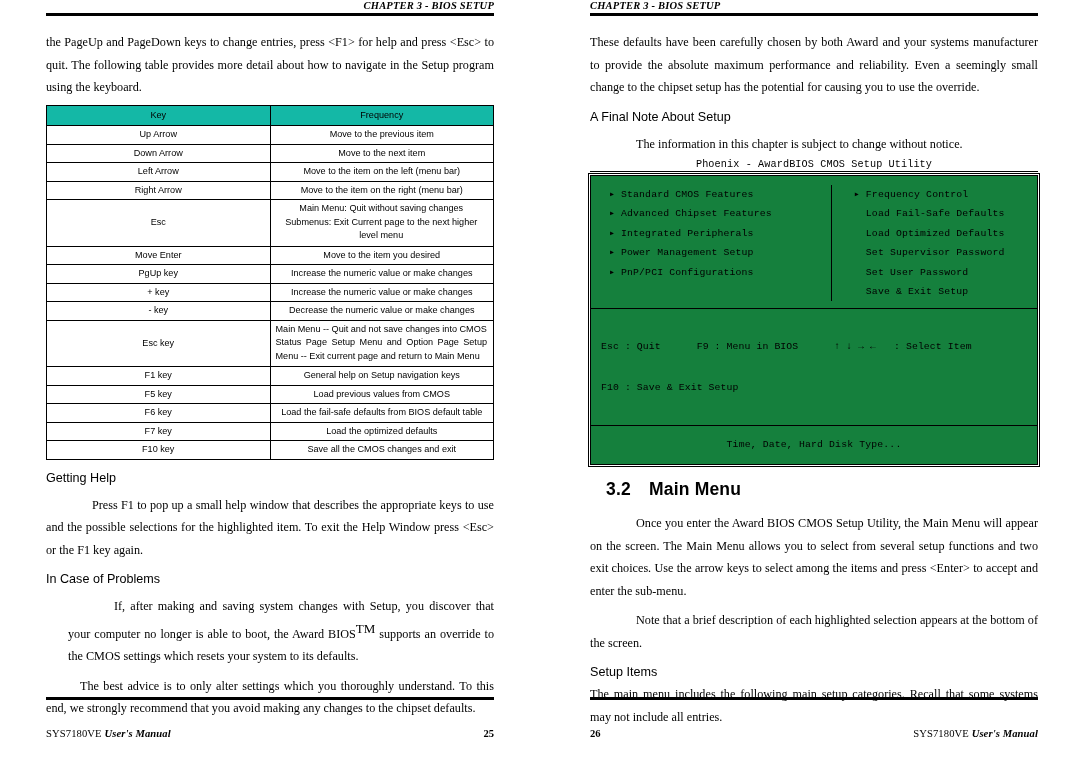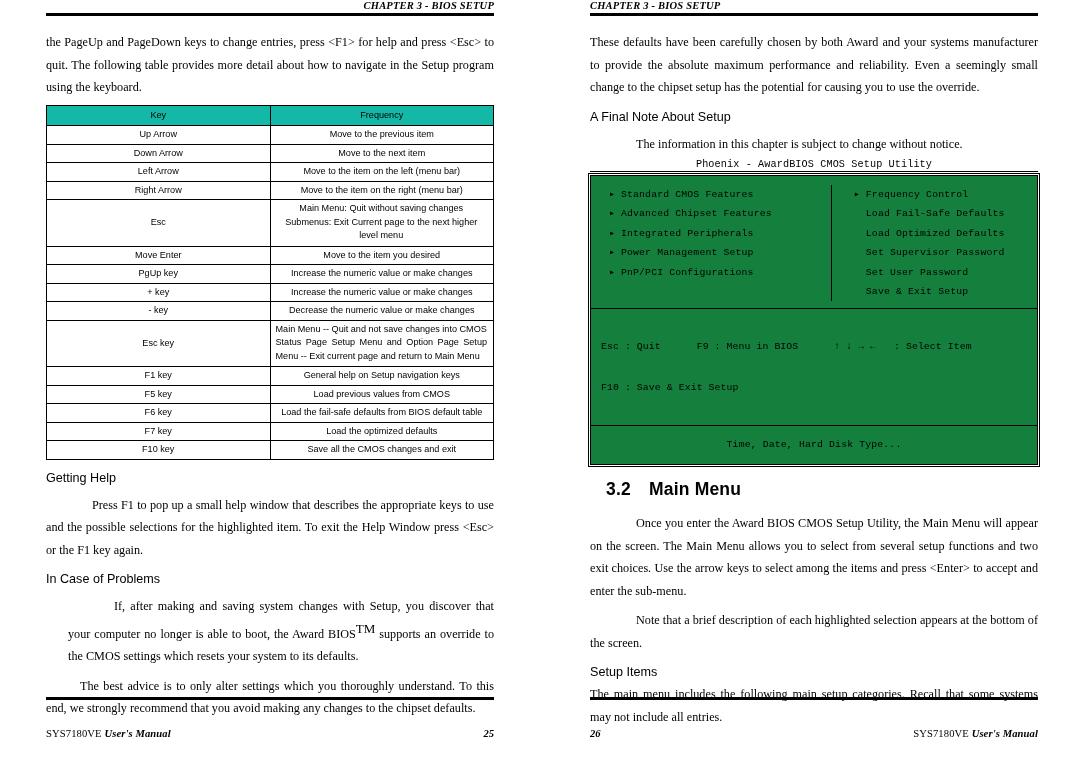--- a/index.html
+++ b/index.html
@@ -174,21 +174,21 @@
   }
   .footer-row {
     display: flex;
     justify-content: space-between;
     align-items: baseline;
     font-family: "Liberation Serif", serif;
     font-size: 10.6px;
   }
   .manual-name { letter-spacing: 0.1px; }
   .manual-name .ital { font-style: italic; font-weight: bold; }
-  .pageno { font-weight: bold; font-style: italic; font-size: 10.6px; margin-top: 24px; }
+  .pageno { font-weight: bold; font-size: 10.6px; margin-top: 24px; }
 </style>
 </head>
 <body>
 
 <div class="spread">
 
   <div class="page page-left">
 
     <div class="runhead runhead-left">CHAPTER 3 - BIOS SETUP</div>
     <div class="rule-double"></div>

